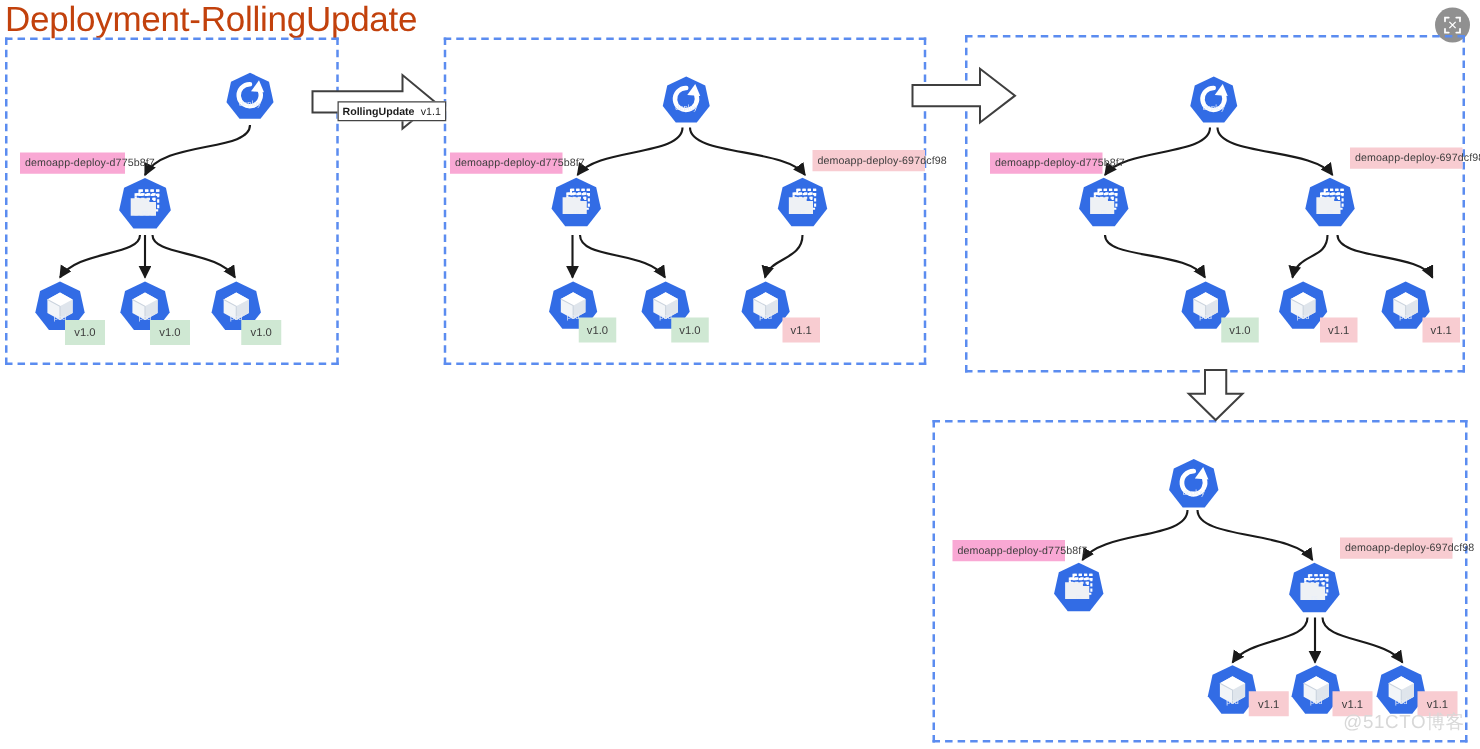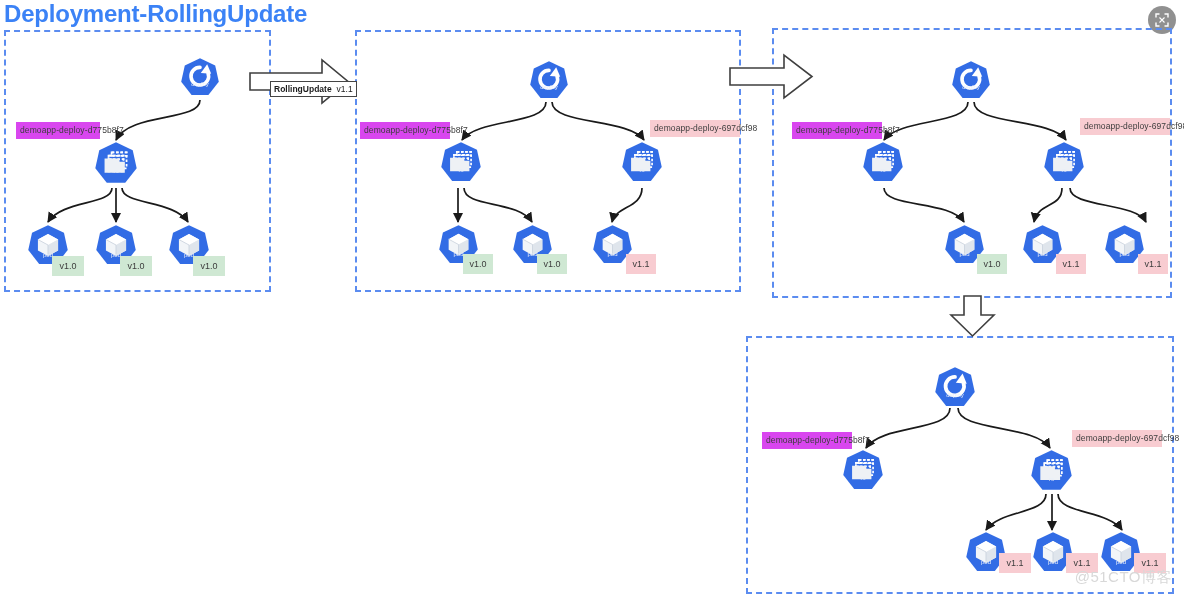--- a/index.html
+++ b/index.html
@@ -8,22 +8,22 @@
     background:#ffffff;
     font-family:"Liberation Sans", sans-serif;
     overflow:hidden;
     position:relative;
   }
   #stage{position:absolute;left:0;top:0;width:1184px;height:599px;}
 
   
   #page-title{
     position:absolute;left:4px;top:0px;
-    font-size:24px;font-weight:bold;
-    color:#3b82f6;
+    font-size:28px;font-weight:normal;
+    color:#c2410c;
     letter-spacing:-0.2px;
     white-space:nowrap;
   }
 
   
   #fs-btn{
     position:absolute;right:8px;top:6px;
     width:28px;height:28px;border-radius:50%;
     background:#878787;
     display:flex;align-items:center;justify-content:center;
@@ -46,21 +46,21 @@
     position:absolute;
     font-size:8.5px;
     line-height:11px;
     text-align:center;
     color:#3d3d3d;
     padding:3px 4px;
     box-sizing:border-box;
     white-space:nowrap;
     letter-spacing:.1px;
   }
-  .tag.green{background:#d946ef;}
+  .tag.green{background:#f9a8d4;}
   .tag.pink{background:#f8ccd1;}
 
   .vtag{
     position:absolute;
     font-size:9px;
     line-height:12px;
     text-align:center;
     color:#3d3d3d;
     padding:4px 6px;
     box-sizing:border-box;

